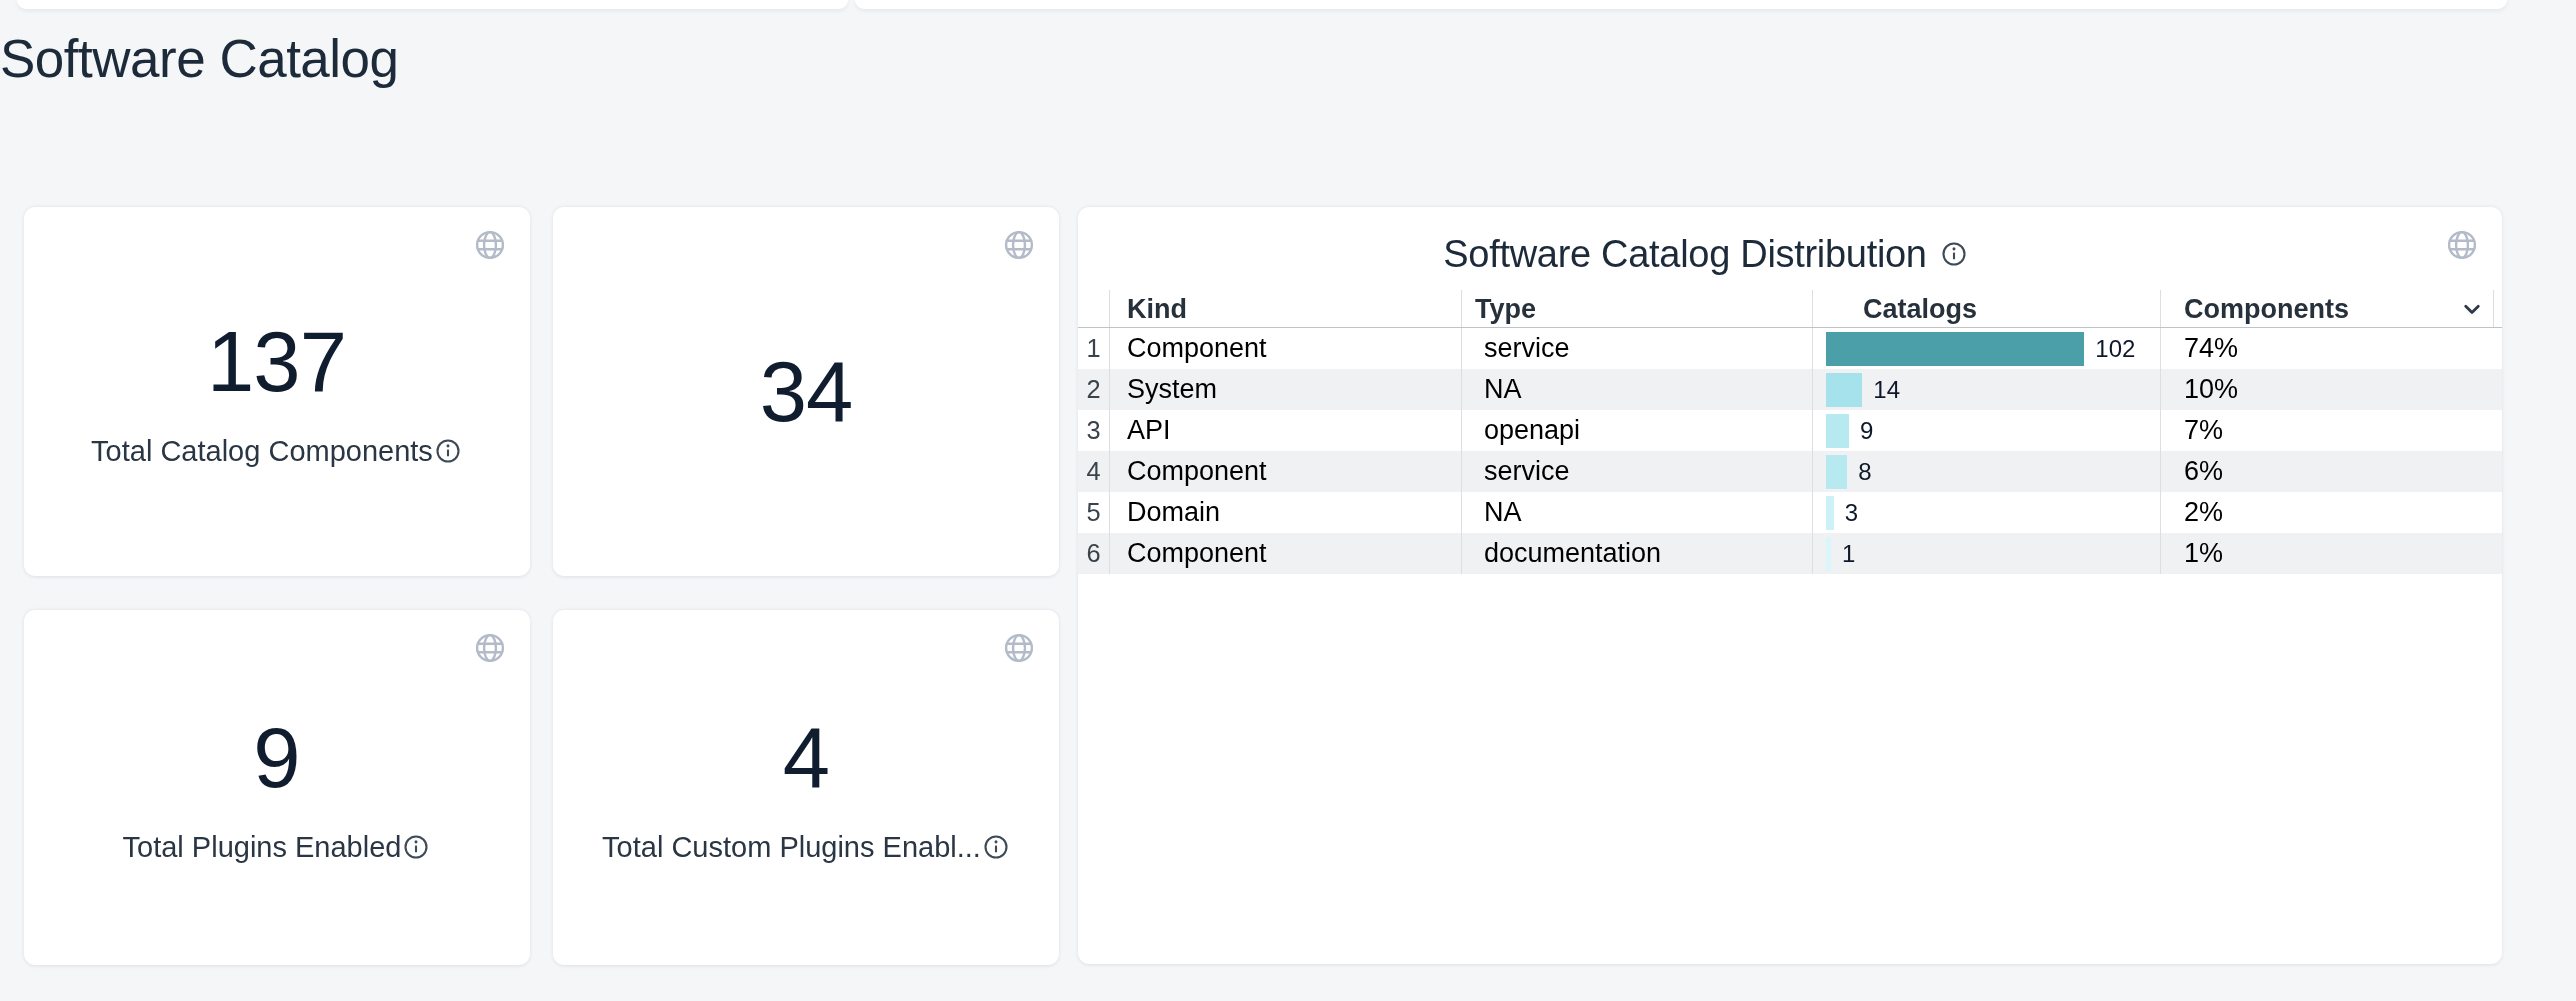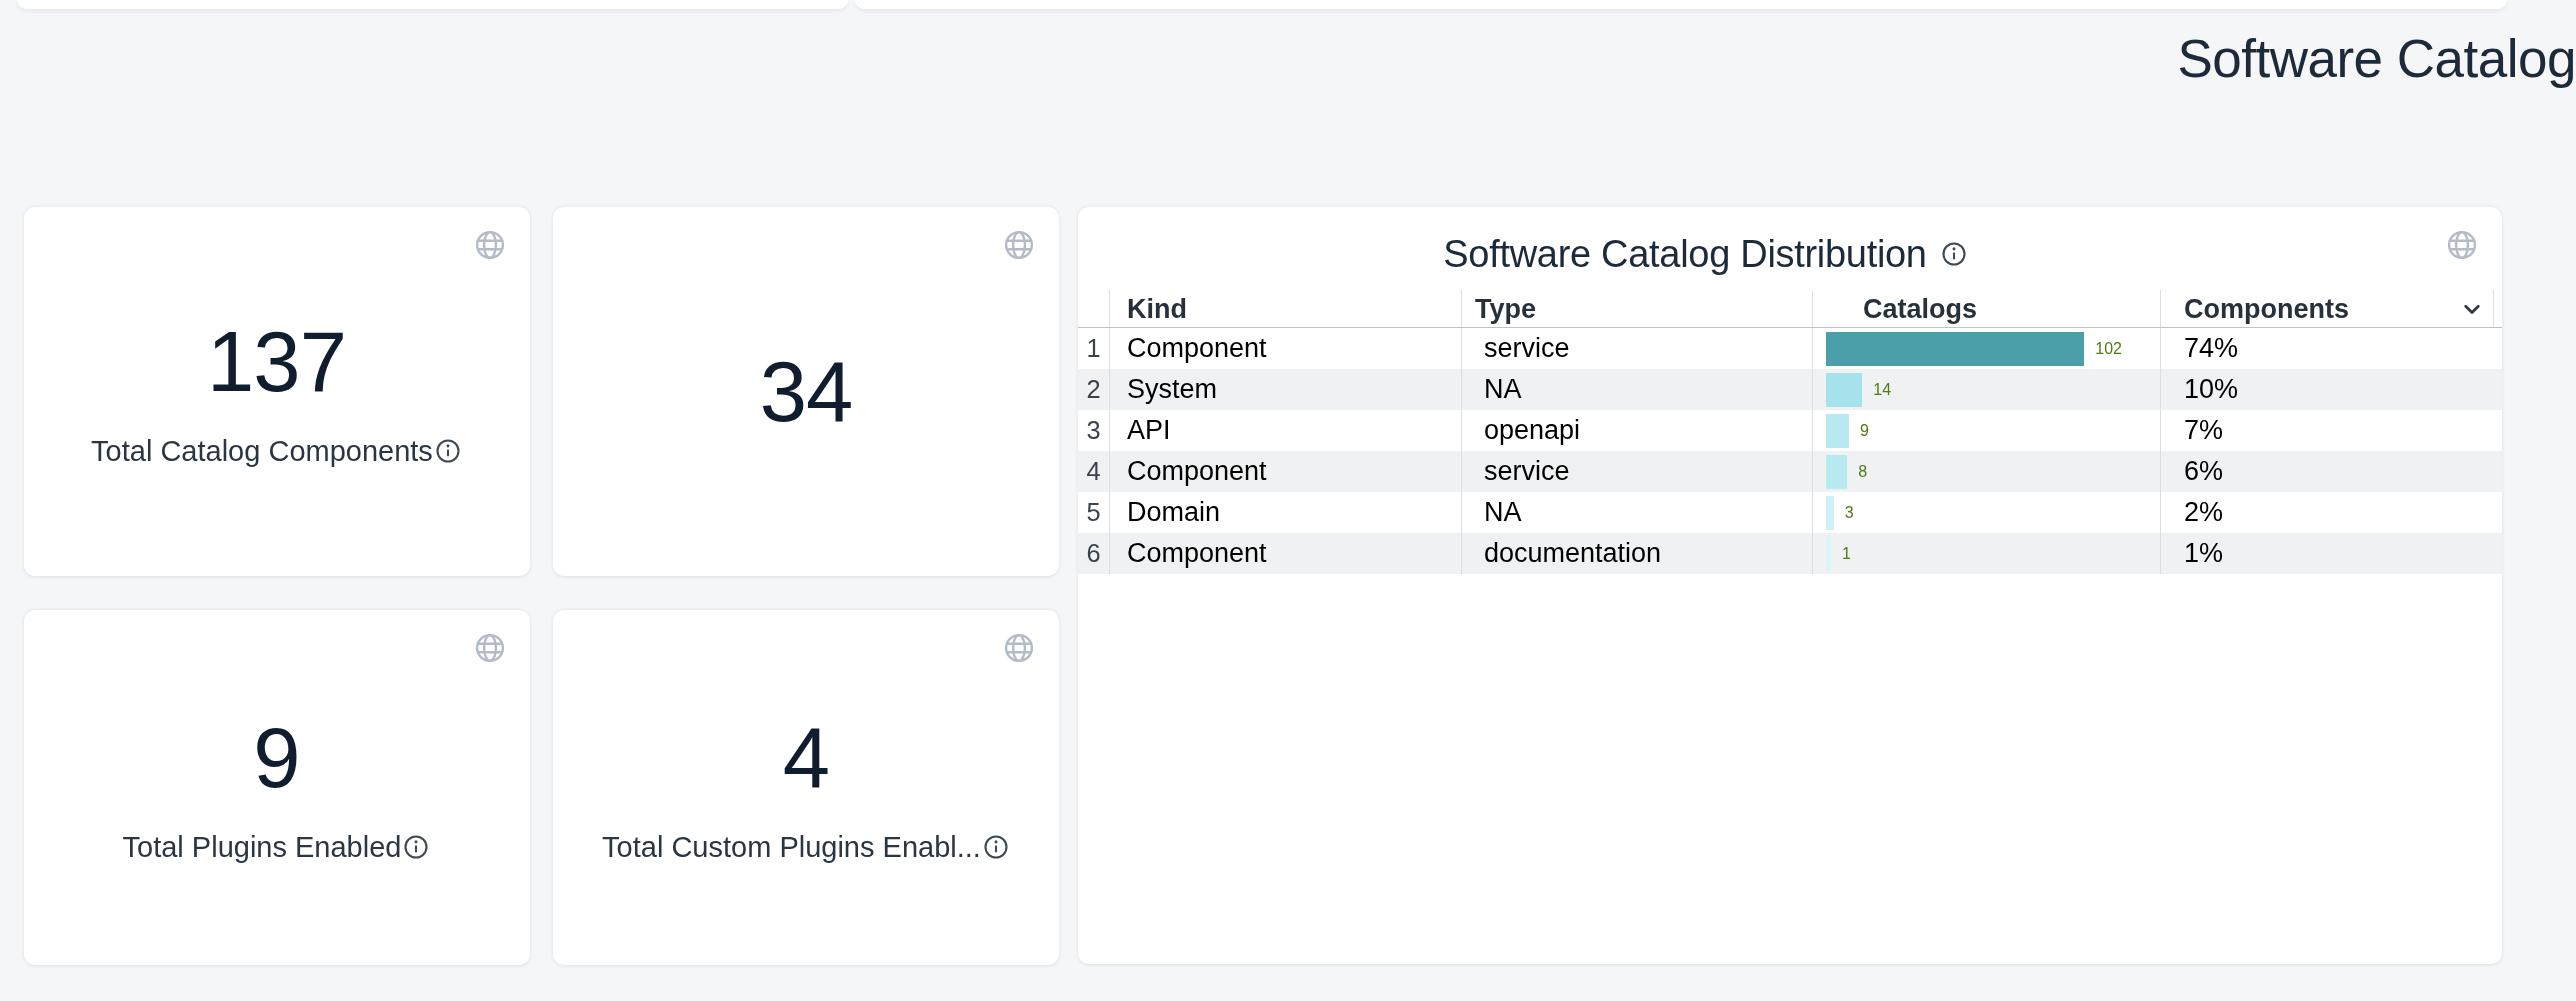--- a/index.html
+++ b/index.html
@@ -16,21 +16,21 @@
   .top-strip {
     position:absolute; top:0; height:8.5px; background:#ffffff;
     border-radius:0 0 9.4px 9.4px;
     box-shadow:0 1.9px 4.7px rgba(25,39,63,0.07);
   }
   #strip-a { left:17px;  width:831px; }
   #strip-b { left:855px; width:1652px; }
 
   .page-title {
     position:absolute; top:26px; left:0; width:100%;
-    text-align:right; font-size:53px; line-height:66px;
+    text-align:left; font-size:53px; line-height:66px;
     font-weight:500; letter-spacing:-0.5px; color:#1c2a3a;
   }
 
   .card {
     position:absolute; background:#ffffff; border-radius:11.3px;
     box-shadow:0 0.9px 3.8px rgba(20,30,55,0.10);
   }
   #stat-0 { left:23.5px;  top:207px; width:506px; height:369px; }
   #stat-1 { left:553px; top:207px; width:506px; height:369px; }
   #stat-2 { left:23.5px;  top:610px; width:506px; height:355px; }
@@ -95,21 +95,21 @@
   }
   .c-num  { left:0; width:31px; text-align:center; font-size:25.4px; color:#3a424c; }
   .c-kind { left:49px; }
   .c-type { left:406px; }
   .c-pct  { left:1106px; }
   .bar-wrap {
     position:absolute; left:748px; top:0; height:41px;
     display:flex; align-items:center; gap:11.3px;
   }
   .bar { height:34px; flex:0 0 auto; }
-  .bar-label { font-size:16px; color:#4d7c0f; line-height:41px; }
+  .bar-label { font-size:24px; color:#0f172a; line-height:41px; }
 </style>
 </head>
 <body>
 
 <div class="top-strip" id="strip-a"></div>
 <div class="top-strip" id="strip-b"></div>
 
 <h1 class="page-title">Software Catalog</h1>
 
 <div class="card" id="stat-0">

